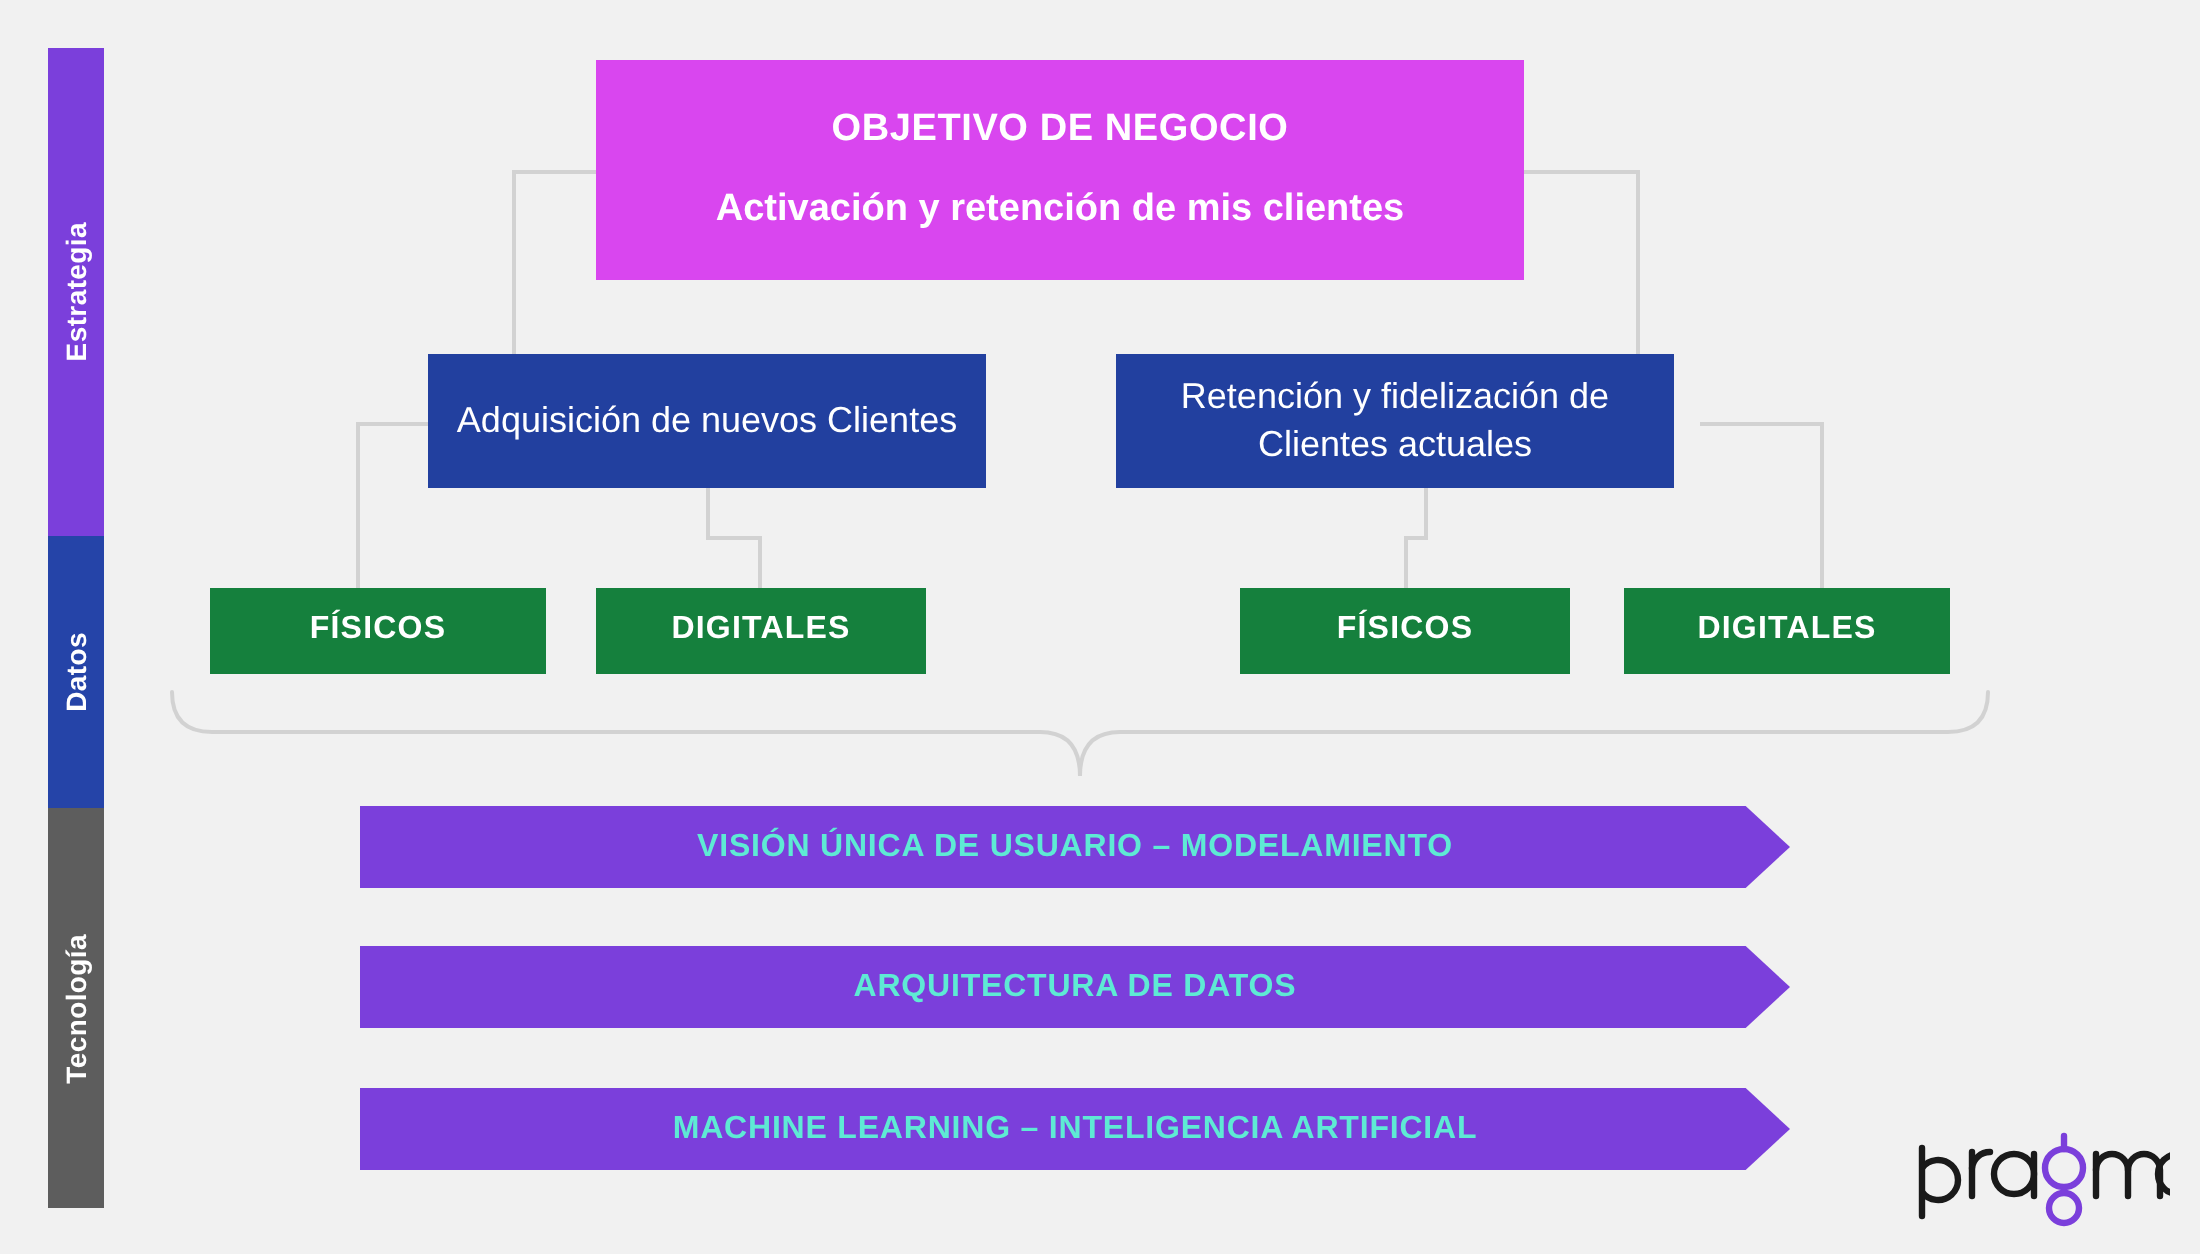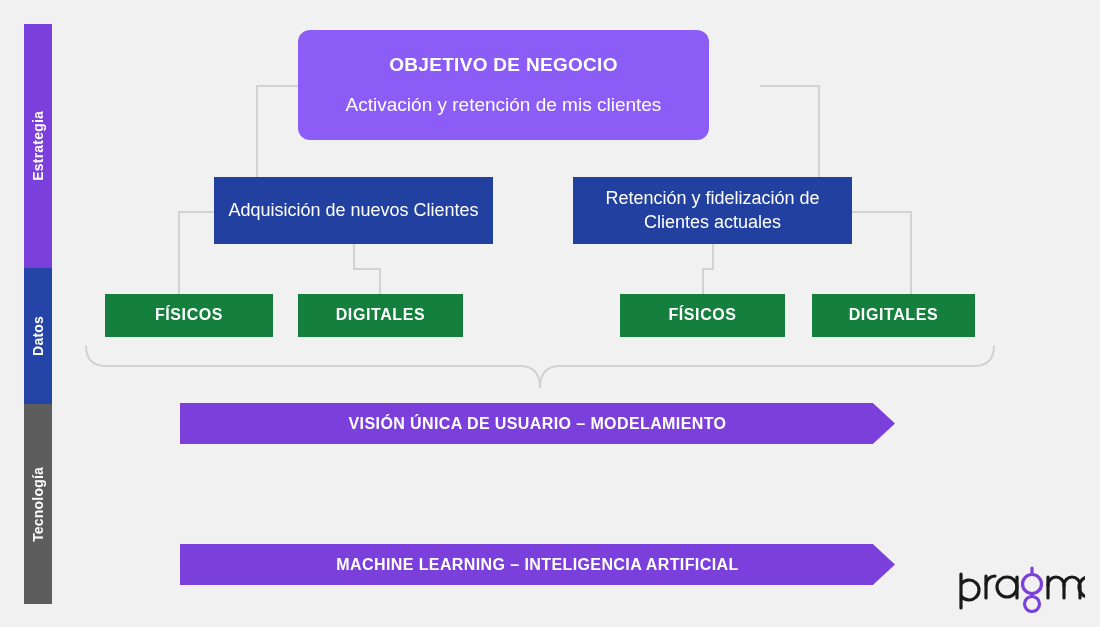--- a/index.html
+++ b/index.html
@@ -58,46 +58,45 @@
     justify-content: center;
     text-align: center;
     color: #ffffff;
     line-height: 1.28;
   }
 
   
   .objective {
     left: 298px;
     top: 30px;
-    width: 411px;
+    width: 464px;
     height: 110px;
-    background: #8b5cf6;
+    background: #d946ef;
     flex-direction: column;
-    border-radius: 12px;
   }
   .objective .line1 {
     font-size: 19px;
     font-weight: bold;
     letter-spacing: 0.3px;
   }
   .objective .line2 {
     font-size: 19px;
-    font-weight: 400;
+    font-weight: 700;
     margin-top: 16px;
   }
 
   
   .blue {
     background: #22409f;
     height: 67px;
     font-size: 18px;
     font-weight: 400;
   }
   .blue-left  { left: 214px;  top: 177px; width: 279px; text-align: center; }
-  .blue-right { left: 573px;  top: 177px; width: 279px; }
+  .blue-right { left: 558px;  top: 177px; width: 279px; }
 
   
   .gray {
     background: #15803d;
     height: 43px;
     font-size: 16px;
     font-weight: bold;
     letter-spacing: 0.6px;
   }
   .gray-1 { left: 105px; top: 294px; width: 168px; }
@@ -116,21 +115,21 @@
   
   .banner {
     position: absolute;
     left: 180px;
     width: 715px;
     height: 41px;
     background: #7b3fdb;
     display: flex;
     align-items: center;
     justify-content: center;
-    color: #ffffff;
+    color: #5eead4;
     font-size: 16px;
     font-weight: bold;
     letter-spacing: 0.4px;
     clip-path: polygon(0 0, 96.9% 0, 100% 50%, 96.9% 100%, 0 100%);
   }
   .banner-1 { top: 403px; }
   .banner-2 { top: 473px; }
   .banner-3 { top: 544px; }
 
   
@@ -191,20 +190,21 @@
 
   <div class="node blue blue-left">Adquisición de nuevos Clientes</div>
   <div class="node blue blue-right">Retención y fidelización de Clientes actuales</div>
 
   <div class="node gray gray-1">FÍSICOS</div>
   <div class="node gray gray-2">DIGITALES</div>
   <div class="node gray gray-3">FÍSICOS</div>
   <div class="node gray gray-4">DIGITALES</div>
 
   <div class="banner banner-1">VISIÓN ÚNICA DE USUARIO – MODELAMIENTO</div>
+  <div class="banner banner-2">ARQUITECTURA DE DATOS</div>
   <div class="banner banner-3">MACHINE LEARNING – INTELIGENCIA ARTIFICIAL</div>
 
   <div class="logo">
     <svg viewBox="0 0 130 58" width="130" height="58">
 
       <path d="M6,18 L6,52" stroke="#1a1a1a" stroke-width="3.2" fill="none" stroke-linecap="round"></path>
       <path d="M6,28 a10,10 0 1,1 0,12" stroke="#1a1a1a" stroke-width="3.2" fill="none"></path>
 
       <path d="M31,20 L31,42" stroke="#1a1a1a" stroke-width="3.2" fill="none" stroke-linecap="round"></path>
       <path d="M31,28 a9,9 0 0,1 9,-8" stroke="#1a1a1a" stroke-width="3.2" fill="none" stroke-linecap="round"></path>

